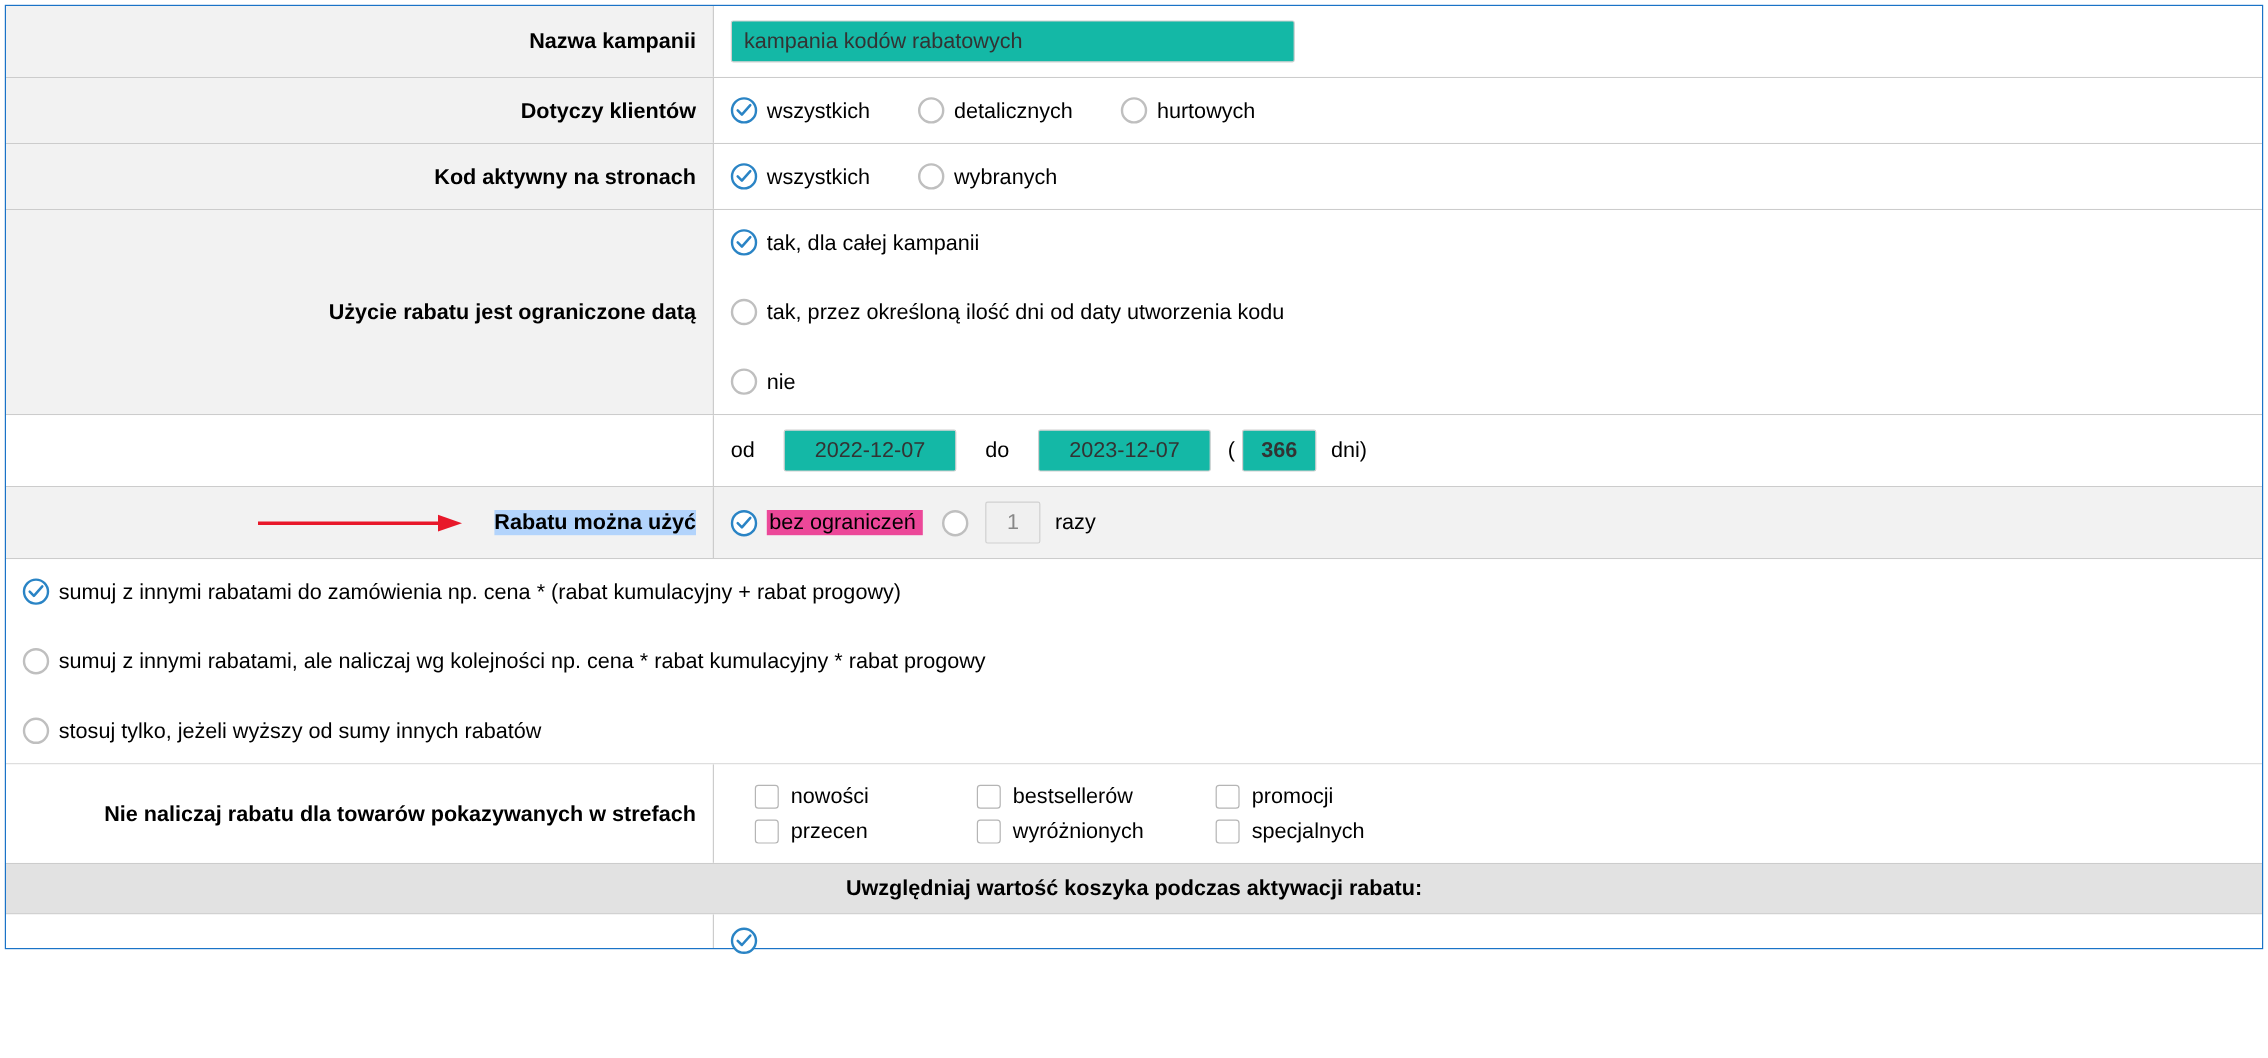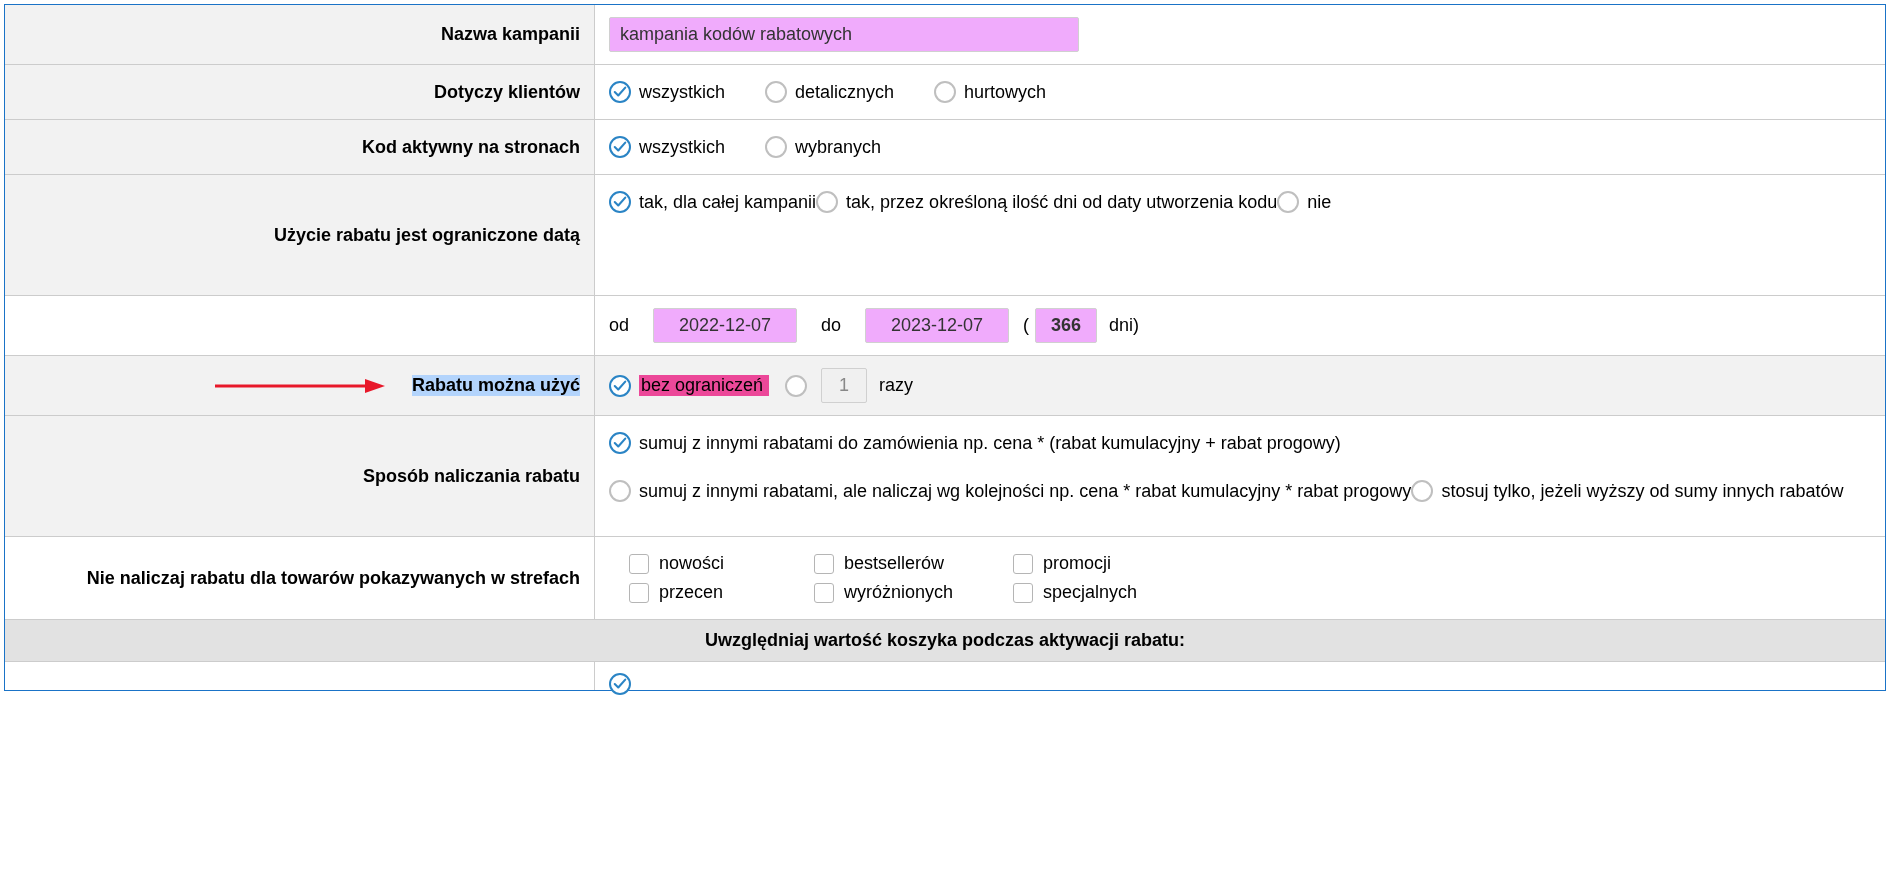--- a/index.html
+++ b/index.html
@@ -37,29 +37,29 @@
   .label-cell.tall { min-height: 120px; }
   .value-cell {
     flex: 1;
     background: #fff;
     padding: 12px 14px;
     display: flex;
     align-items: center;
     flex-wrap: wrap;
     gap: 0;
   }
-  .value-cell.col { flex-direction: row; align-items: flex-start; }
+  .value-cell.col { flex-direction: column; align-items: flex-start; gap: 28px; }
   .text-input {
     font-family: inherit;
     font-size: 18px;
     padding: 6px 10px;
     border: 1px solid #d0d0d0;
     border-radius: 2px;
     color: #333;
-    background: #f0abfc;
+    background: #14b8a6;
   }
   .text-input.wide { width: 470px; }
   .text-input.date { width: 144px; text-align: center; }
   .text-input.num-sm { width: 62px; text-align: center; font-weight: bold; }
   .text-input.num-xs { width: 46px; text-align: center; }
   .text-input.disabled { background: #f0f0f0; color: #888; }
   .radio {
     width: 22px; height: 22px;
     border: 2px solid #bfbfbf;
     border-radius: 50%;
@@ -217,21 +217,20 @@
       <span class="hl-text">bez ograniczeń</span>
       <span style="margin-left:10px;"></span>
       <span class="radio"></span>
       <span style="margin-left:6px;"></span>
       <input class="text-input num-xs disabled" type="text" disabled="" value="1" style="">
       <span style="margin-left:12px;">razy</span>
     </div>
   </div>
 
   <div class="row">
-    <div class="label-cell tall">Sposób naliczania rabatu</div>
     <div class="value-cell col">
       <div class="radio-line">
         <span class="radio checked">
             <svg viewBox="0 0 16 16">
               <path d="M2 8 l4 4 l8 -9" stroke="#2a84c5" stroke-width="2.4" fill="none" stroke-linecap="round" stroke-linejoin="round"></path>
             </svg>
           </span>
         <span>sumuj z innymi rabatami do zamówienia np. cena * (rabat kumulacyjny + rabat progowy)</span>
       </div>
       <div class="radio-line">

